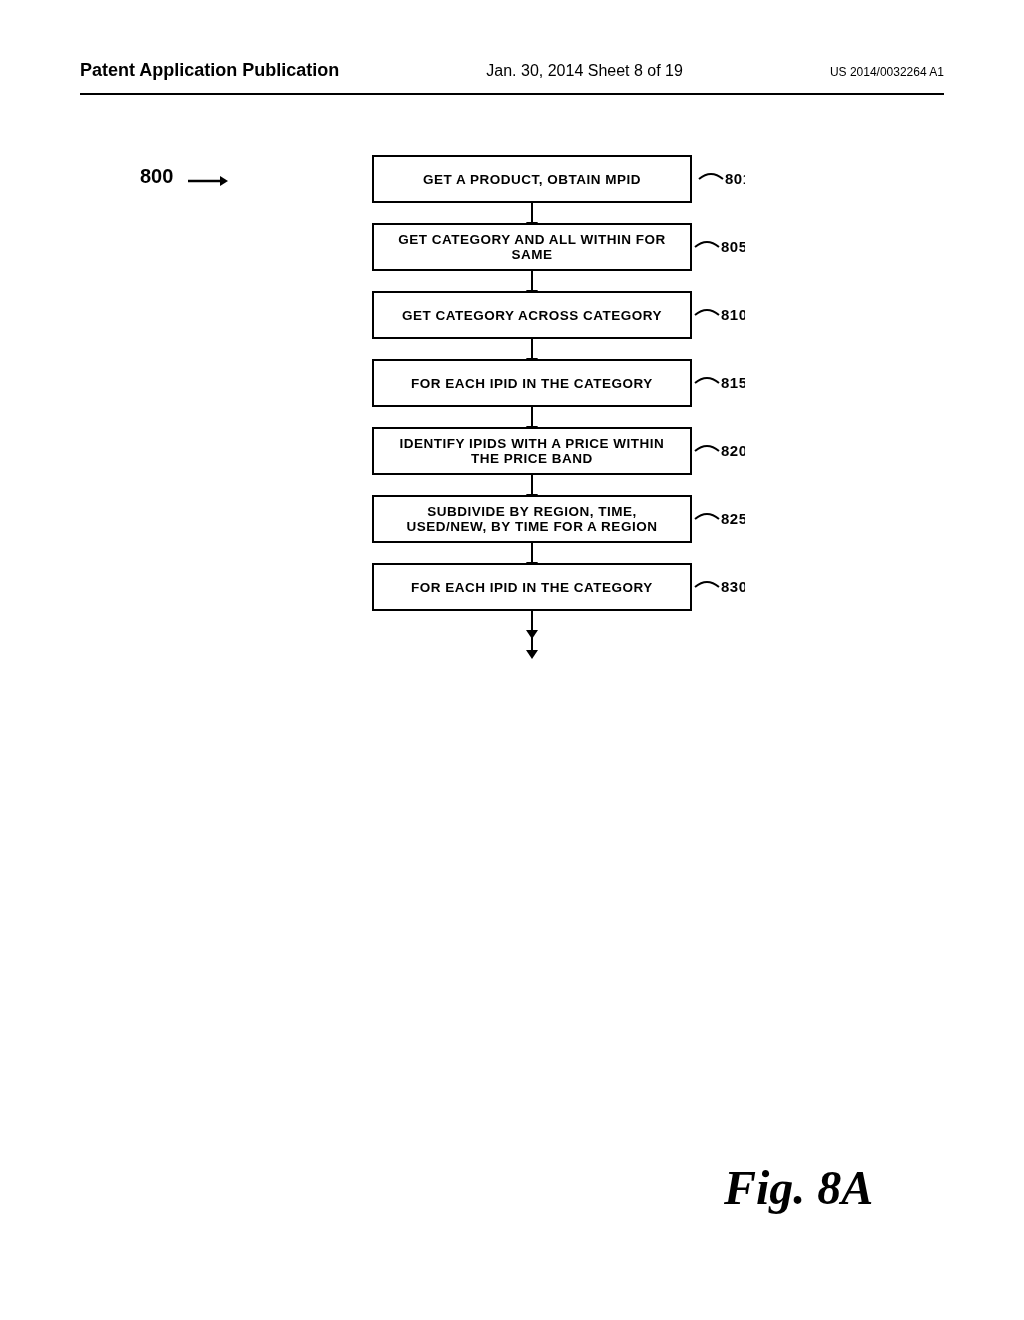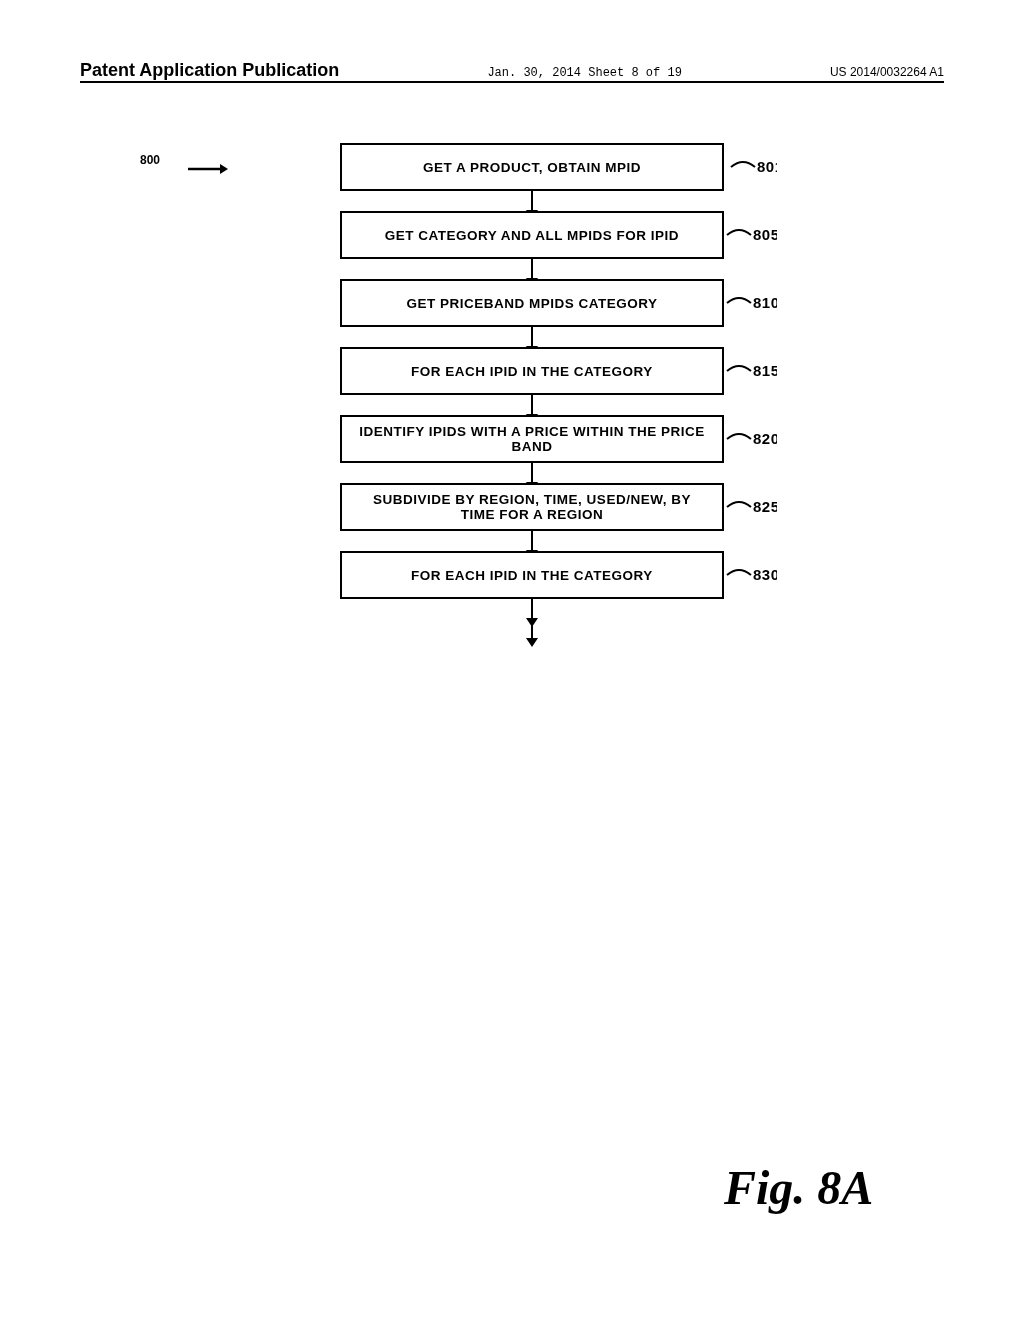--- a/index.html
+++ b/index.html
@@ -22,53 +22,53 @@
       background: #ffffff;
       position: relative;
       padding: 60px 80px;
     }
 
     .header {
       display: flex;
       justify-content: space-between;
       align-items: baseline;
       border-bottom: 2px solid #000;
-      padding-bottom: 0;
+      padding-bottom: 12px;
       margin-bottom: 60px;
     }
 
     .header-left {
       font-weight: bold;
       font-size: 18px;
       font-family: Arial, Helvetica, sans-serif;
     }
 
     .header-center {
-      font-size: 12px;
-      font-family: Liberation Mono, monospace;
+      font-size: 16px;
+      font-family: Liberation Sans, sans-serif;
     }
 
     .header-right {
       font-size: 12px;
       font-family: Arial, Helvetica, sans-serif;
     }
 
     .diagram-area {
       position: relative;
       display: flex;
       flex-direction: column;
       align-items: center;
       margin-top: 40px;
     }
 
     .diagram-label-800 {
       position: absolute;
       left: 60px;
       top: 10px;
-      font-size: 12px;
+      font-size: 20px;
       font-weight: bold;
       font-family: Arial, Helvetica, sans-serif;
     }
 
     .flow-container {
       display: flex;
       flex-direction: column;
       align-items: center;
       width: 100%;
       position: relative;
@@ -76,21 +76,21 @@
     }
 
     .flow-step {
       display: flex;
       align-items: center;
       position: relative;
       margin-bottom: 0;
     }
 
     .flow-box {
-      width: 384px;
+      width: 320px;
       min-height: 48px;
       border: 2.5px solid #000;
       display: flex;
       align-items: center;
       justify-content: center;
       text-align: center;
       font-size: 13.5px;
       font-weight: bold;
       font-family: Arial, Helvetica, sans-serif;
       letter-spacing: 0.5px;
@@ -164,35 +164,35 @@
               <text x="28" y="17" font-size="15" font-weight="bold" font-family="Arial">801</text>
             </svg>
           </div>
         </div>
       </div>
 
       <div class="connector-arrow"></div>
 
       <div class="flow-step">
         <div class="flow-box">
-          <span>GET CATEGORY AND ALL MPIDS FOR IPID</span>
+          <span>GET CATEGORY AND ALL WITHIN FOR SAME</span>
           <div class="step-label">
             <svg width="52" height="24" style="display:block;">
               <path d="M 2 12 Q 14 2 26 12" stroke="#000" stroke-width="2" fill="none"></path>
               <text x="28" y="17" font-size="15" font-weight="bold" font-family="Arial">805</text>
             </svg>
           </div>
         </div>
       </div>
 
       <div class="connector-arrow"></div>
 
       <div class="flow-step">
         <div class="flow-box">
-          <span>GET PRICEBAND MPIDS CATEGORY</span>
+          <span>GET CATEGORY ACROSS CATEGORY</span>
           <div class="step-label">
             <svg width="52" height="24" style="display:block;">
               <path d="M 2 12 Q 14 2 26 12" stroke="#000" stroke-width="2" fill="none"></path>
               <text x="28" y="17" font-size="15" font-weight="bold" font-family="Arial">810</text>
             </svg>
           </div>
         </div>
       </div>
 
       <div class="connector-arrow"></div>

